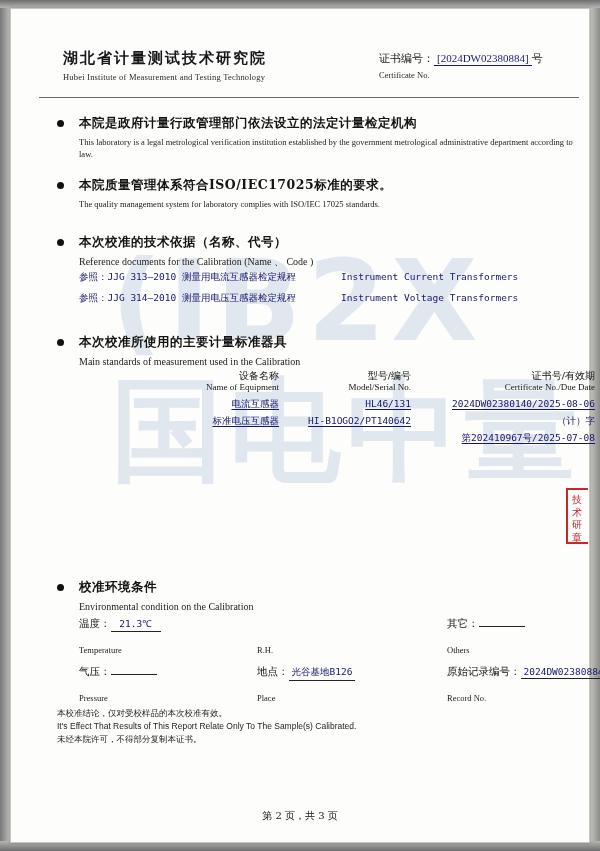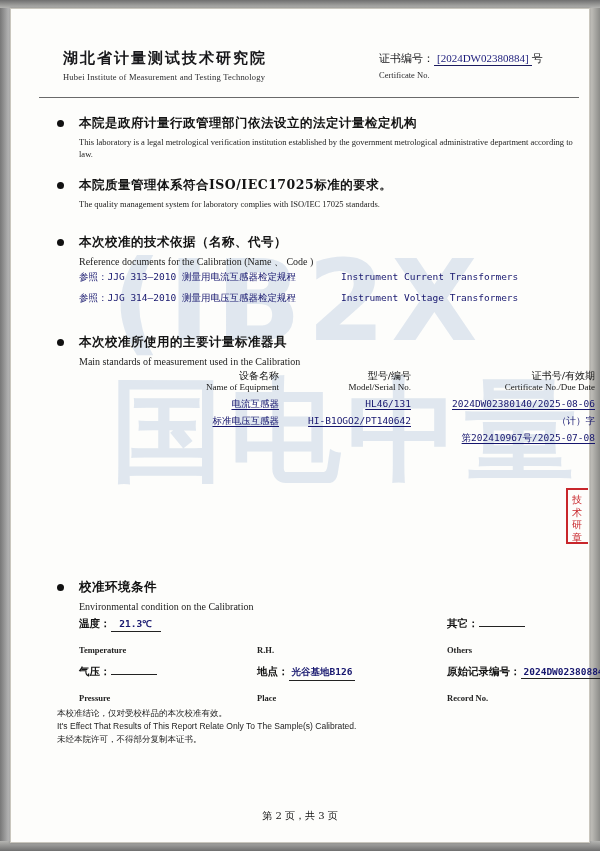--- a/index.html
+++ b/index.html
@@ -234,21 +234,20 @@
   
   .env {
     position: absolute;
     left: 68px;
     width: 500px;
     font-size: 10px;
   }
   .env-row {
     position: relative;
     height: 28px;
-    font-weight: bold;
   }
   .lbl-cn {
     font-family: "DejaVu Serif", serif;
     font-size: 10.5px;
     color: #141414;
   }
   .lbl-en {
     font-family: "Liberation Serif", serif;
     font-size: 8.5px;
     color: #222;

